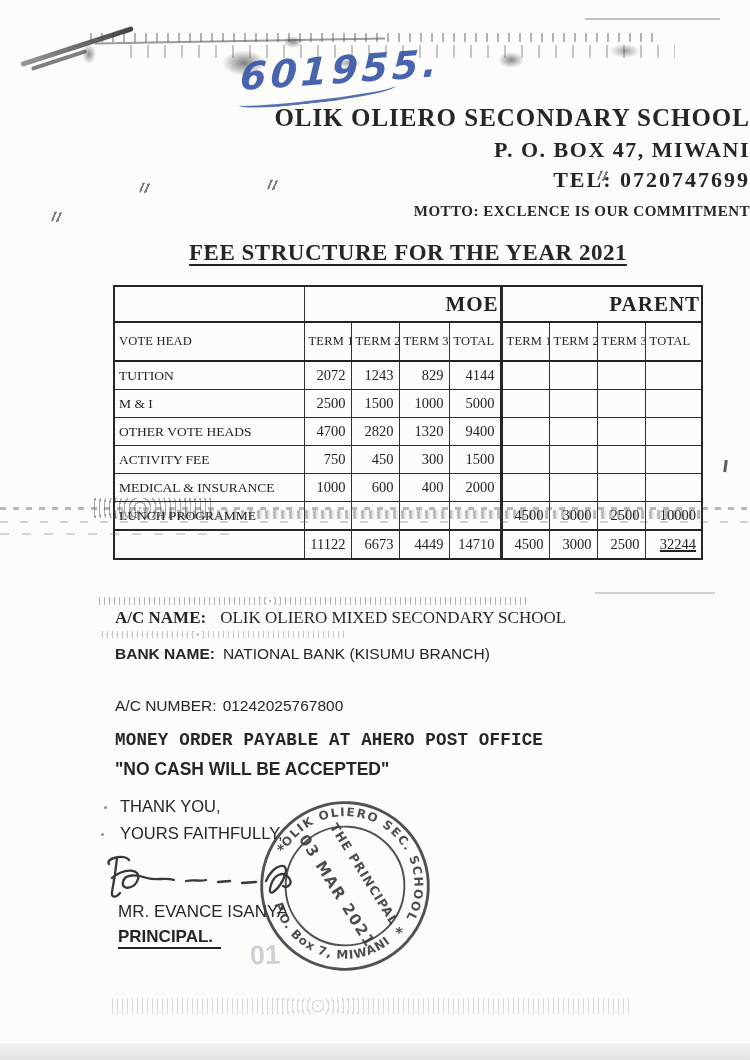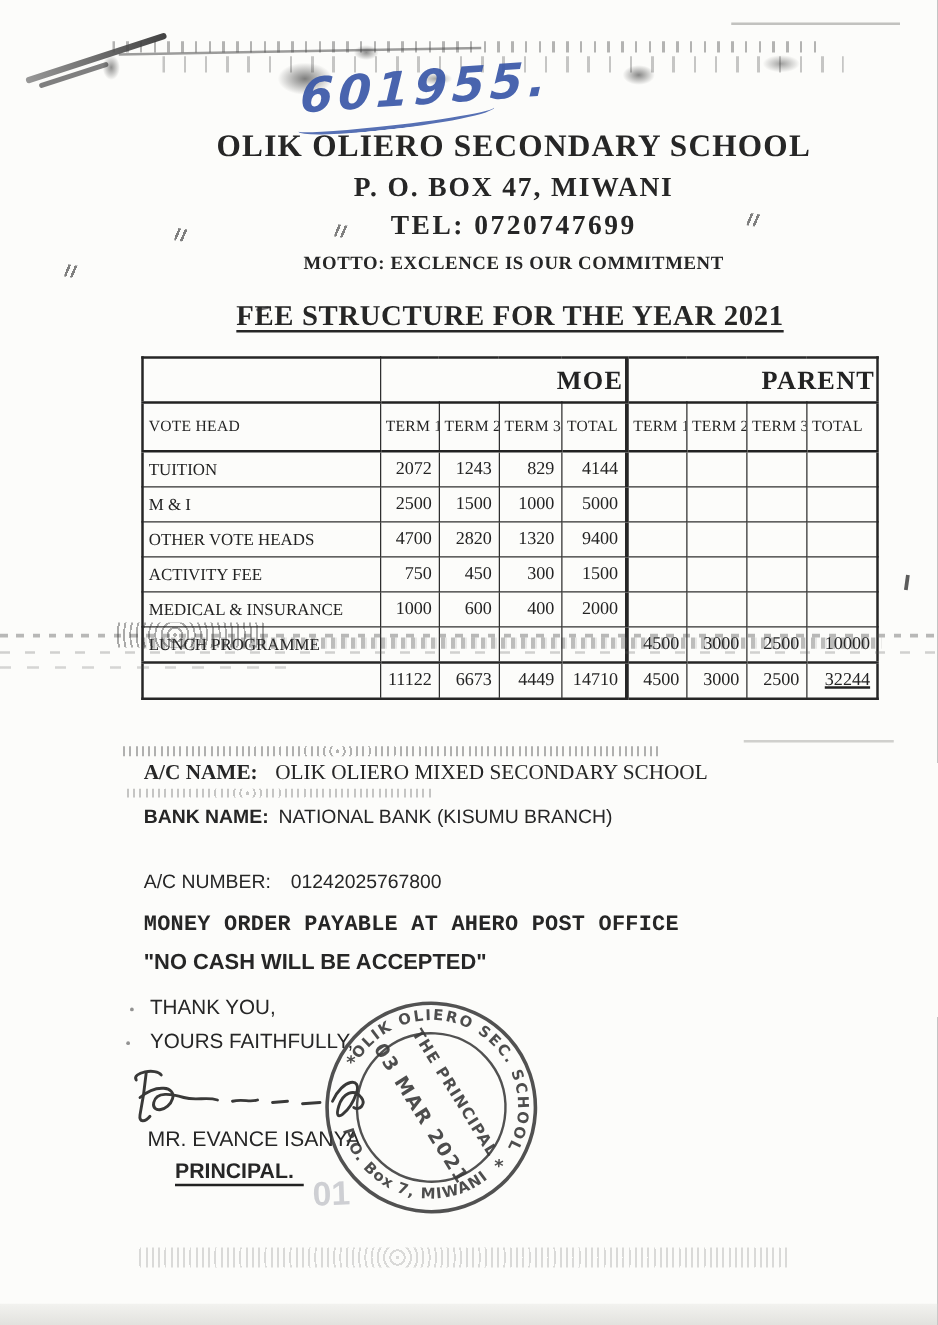--- a/index.html
+++ b/index.html
@@ -9,21 +9,21 @@
   .noise{position:absolute;pointer-events:none;}
 
   
   .hand{position:absolute;left:240px;top:48px;font-family:"DejaVu Sans",sans-serif;
         font-style:italic;font-weight:700;font-size:38px;letter-spacing:4px;color:#3a58a8;
         transform:rotate(-4deg) skewX(-7deg);opacity:.92;}
   .hand-tail{position:absolute;left:238px;top:88px;width:158px;height:12px;
         border-bottom:3px solid #3a58a8;border-radius:0 0 60% 40%;transform:rotate(-6deg);opacity:.85;}
 
   
-  .hdr{position:absolute;left:86px;width:650px;text-align:center;font-weight:700;}
+  .hdr{position:absolute;left:100px;width:650px;text-align:right;font-weight:700;}
   .school{top:104px;font-size:25px;letter-spacing:1px;}
   .addr{top:137px;font-size:22px;letter-spacing:1.5px;}
   .tel{top:167px;font-size:22px;letter-spacing:2px;}
   .motto{top:203px;font-size:15px;letter-spacing:.5px;}
   .doc-title{position:absolute;left:83px;width:650px;top:240px;text-align:center;
         font-size:23px;font-weight:700;letter-spacing:.5px;text-decoration:underline;
         text-decoration-thickness:2px;text-underline-offset:4px;}
 
   
   .fee-table{position:absolute;left:113px;top:285px;border-collapse:collapse;table-layout:fixed;
@@ -41,29 +41,29 @@
   .fee-table td.ul{text-decoration:underline;text-decoration-thickness:1.8px;}
 
   
   .line{position:absolute;left:115px;white-space:nowrap;}
   .ac-name{top:608px;font-size:17px;}
   .ac-name .lbl{font-weight:700;margin-right:14px;}
   .sans{font-family:"Liberation Sans",sans-serif;}
   .bank{top:645px;font-size:15.5px;}
   .bank .lbl{font-weight:700;margin-right:8px;}
   .acnum{top:697px;font-size:15.5px;}
-  .acnum .lbl{margin-right:16px;}
+  .acnum .lbl{margin-right:6px;}
   .money{top:730px;font-size:17.5px;font-weight:700;letter-spacing:.2px;font-family:Liberation Mono, monospace;}
   .nocash{top:759px;font-size:17.5px;font-weight:700;}
 
   
   .thanks{top:797px;left:120px;font-size:16.5px;}
   .faith{top:824px;left:120px;font-size:16.5px;}
   .sig-name{top:902px;left:118px;font-size:17px;}
-  .sig-title{top:927px;left:118px;font-size:17px;font-weight:700;margin-left:22px;}
+  .sig-title{top:927px;left:118px;font-size:17px;font-weight:700;}
   .sig-title span{border-bottom:2.5px solid #222;padding-right:8px;padding-bottom:1px;}
   .faint01{position:absolute;left:250px;top:940px;font-family:"Liberation Sans",sans-serif;
         font-size:27px;font-weight:700;color:#c6c8cd;transform:rotate(-2deg);opacity:.85;}
 
   
   .ticks1{left:90px;top:33px;width:570px;height:9px;opacity:.5;
      background:repeating-linear-gradient(90deg,rgba(45,45,45,.7) 0 2px,transparent 2px 11px);}
   .ticks2{left:130px;top:45px;width:545px;height:13px;opacity:.45;
      background:repeating-linear-gradient(90deg,rgba(50,50,50,.6) 0 2px,transparent 2px 17px);}
   .topline{left:95px;top:40px;width:290px;height:2px;background:#4c4c4c;opacity:.55;transform:rotate(-1deg);}

